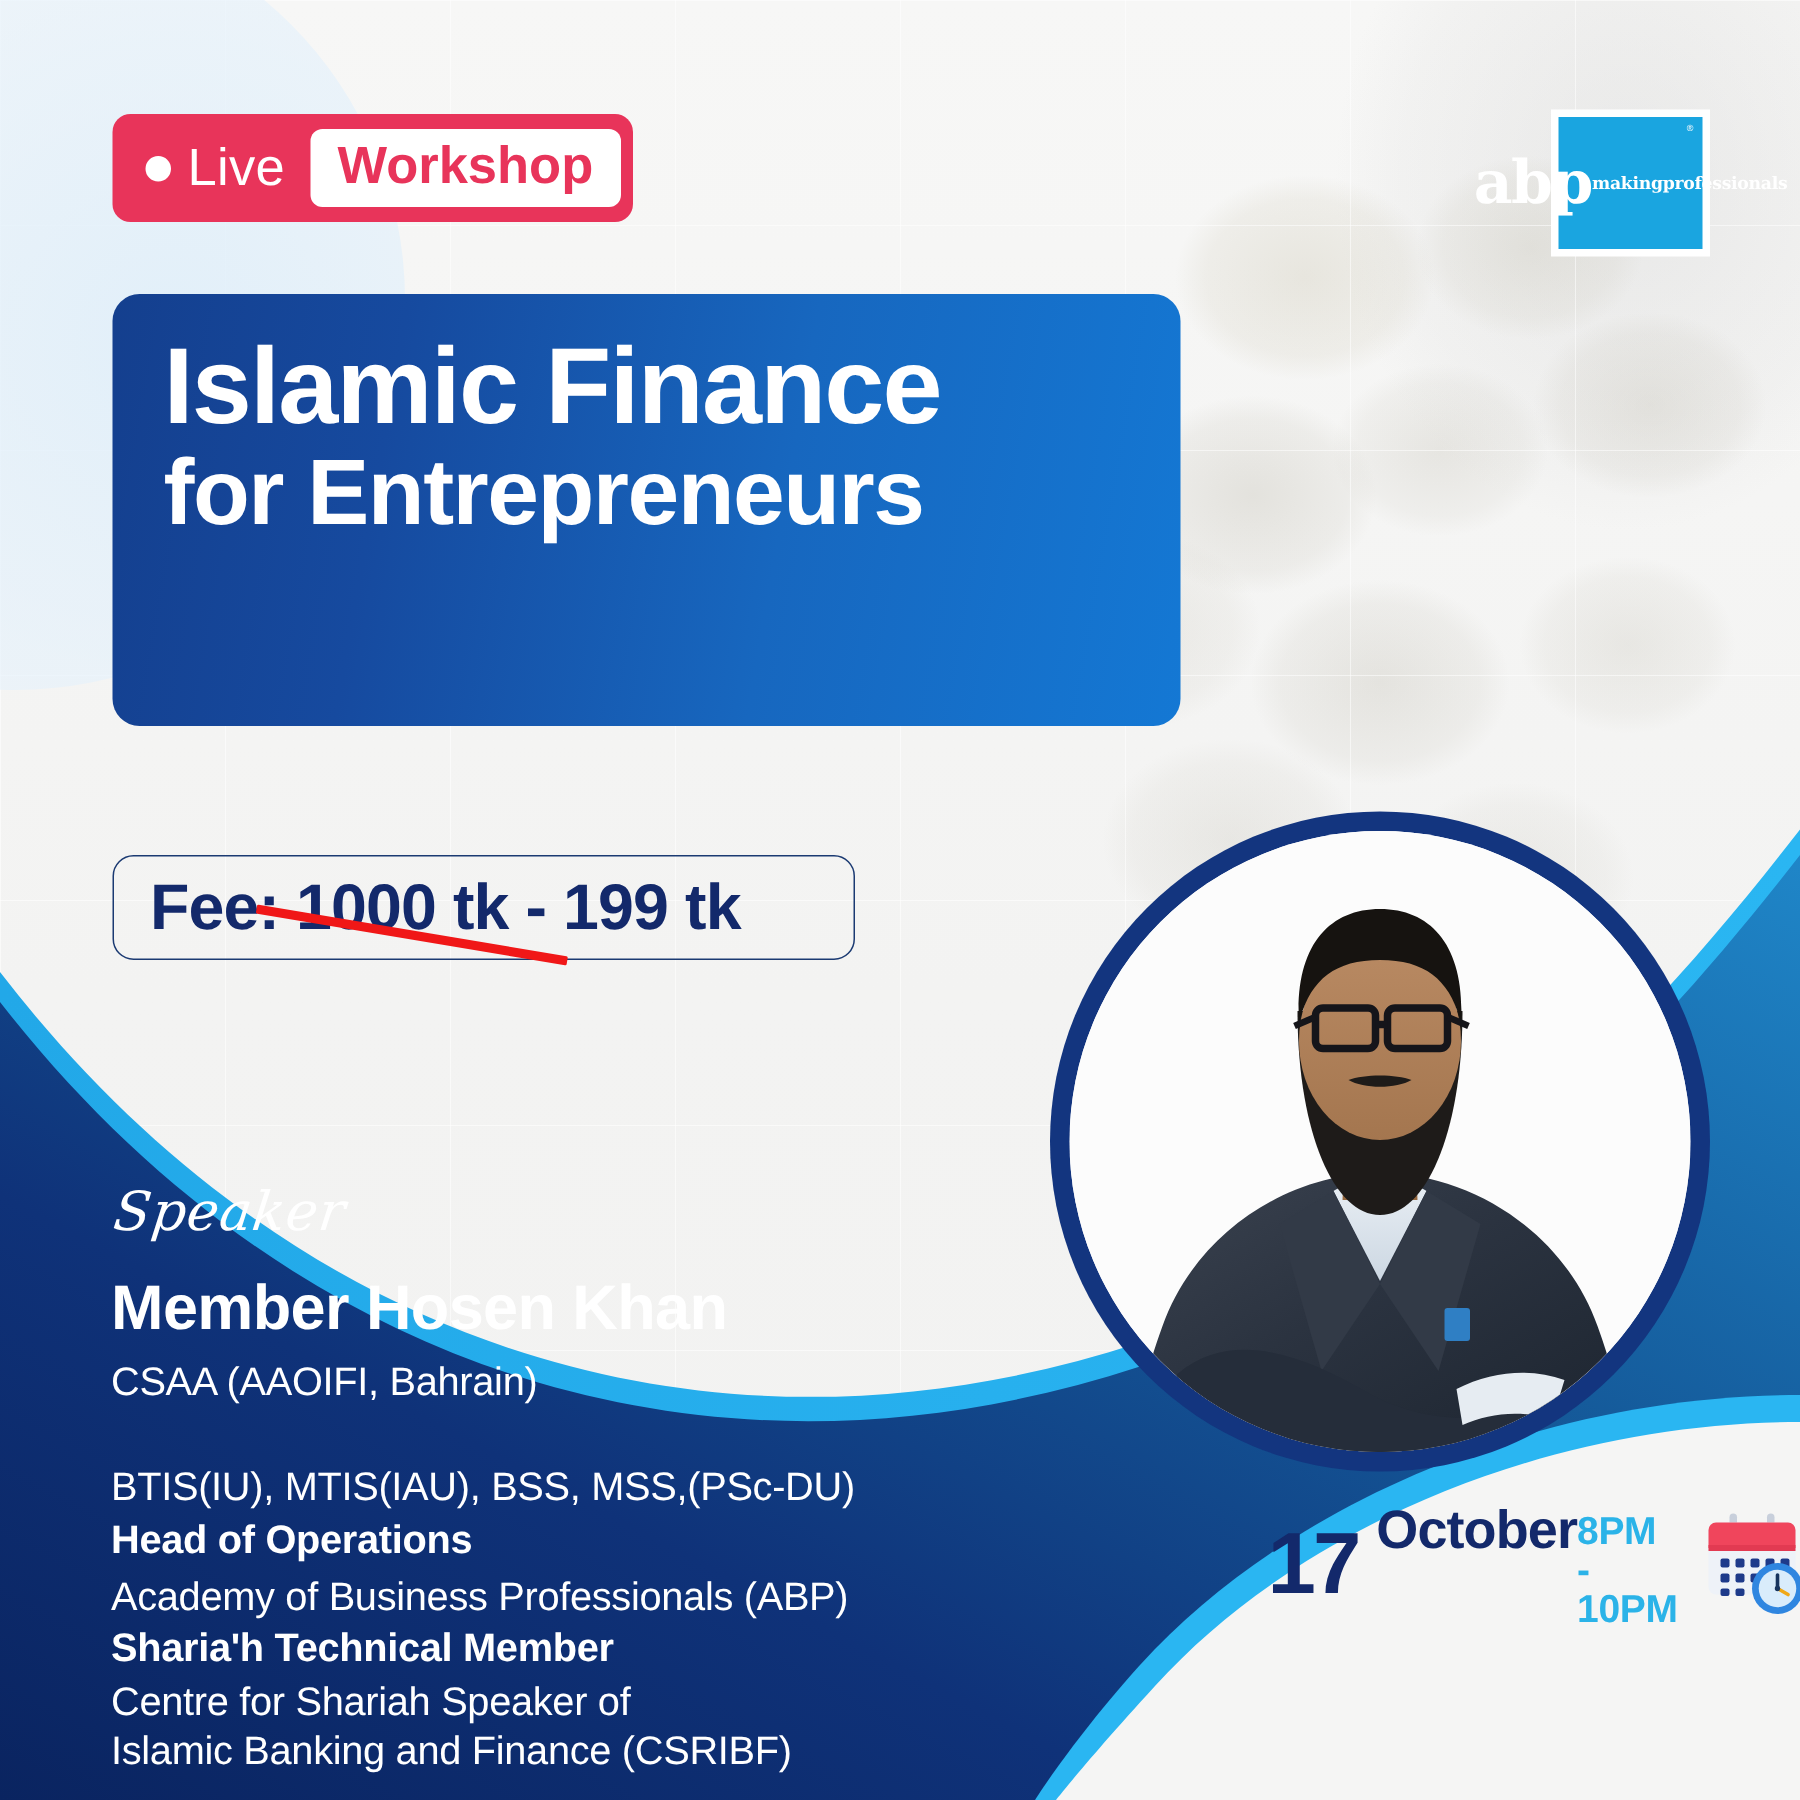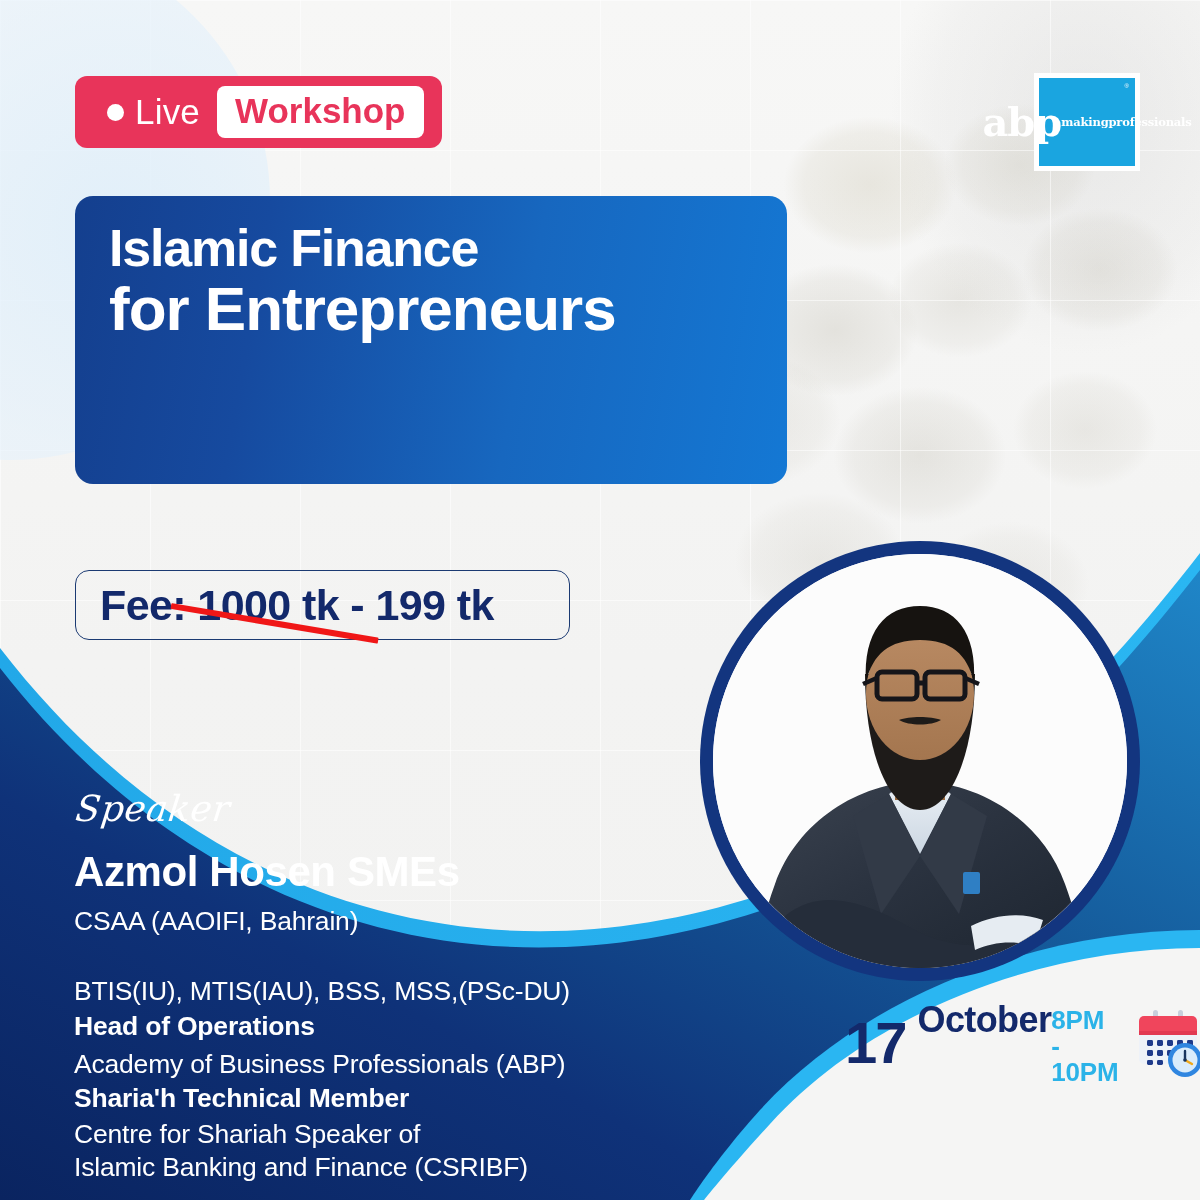--- a/index.html
+++ b/index.html
@@ -60,21 +60,21 @@
 
   
   .content { position: absolute; inset: 0; z-index: 4; }
 
   
   .live-badge {
     position: absolute; left: 75px; top: 76px;
     display: flex; align-items: center;
     background: #e8345a;
     border-radius: 12px;
-    padding: 18px;
+    padding: 8px;
     height: 72px;
   }
   .live-dot {
     width: 17px; height: 17px; border-radius: 50%;
     background: #ffffff;
     margin: 0 11px 0 14px;
   }
   .live-text {
     color: #ffffff;
     font-size: 35px;
@@ -128,21 +128,21 @@
   
   .title-card {
     position: absolute; left: 75px; top: 196px;
     width: 712px; height: 288px;
     border-radius: 18px;
     background: linear-gradient(100deg, #143f8e 0%, #164a9f 26%, #1767bf 62%, #1478d4 100%);
     padding: 26px 34px 0 34px;
     color: #ffffff;
   }
   .title-l1 {
-    font-size: 52px; font-weight: bold;
+    font-size: 72px; font-weight: bold;
     line-height: 1.0;
     letter-spacing: -1.2px;
   }
   .title-l2 {
     font-size: 62px; font-weight: bold;
     line-height: 1.12;
     letter-spacing: -1px;
   }
   .title-l3 {
     font-size: 62px; font-weight: bold;
@@ -364,21 +364,21 @@
           <rect x="164" y="118" width="40" height="27" rx="5" fill="none" stroke="#15151a" stroke-width="5"></rect>
           <rect x="212" y="118" width="40" height="27" rx="5" fill="none" stroke="#15151a" stroke-width="5"></rect>
           <line x1="204" y1="129" x2="212" y2="129" stroke="#15151a" stroke-width="5"></line>
           <line x1="164" y1="124" x2="150" y2="130" stroke="#15151a" stroke-width="4.5"></line>
           <line x1="252" y1="124" x2="266" y2="130" stroke="#15151a" stroke-width="4.5"></line>
         </svg>
       </div>
     </div>
 
     <div class="speaker-script">Speaker</div>
-    <div class="speaker-name">Azmol Hosen SMEs</div>
+    <div class="speaker-name">Member Hosen Khan</div>
 
     <div class="cred cred-2">BTIS(IU), MTIS(IAU), BSS, MSS,(PSc-DU)</div>
     <div class="cred cred-1">CSAA (AAOIFI, Bahrain)</div>
     <div class="cred b cred-3">Head of Operations</div>
     <div class="cred cred-4">Academy of Business Professionals (ABP)</div>
     <div class="cred b cred-5">Sharia'h Technical Member</div>
     <div class="cred" style="top:1118px">Centre for Shariah Speaker of
 Islamic Banking and Finance (CSRIBF)</div>
 
     <div class="date-block">

